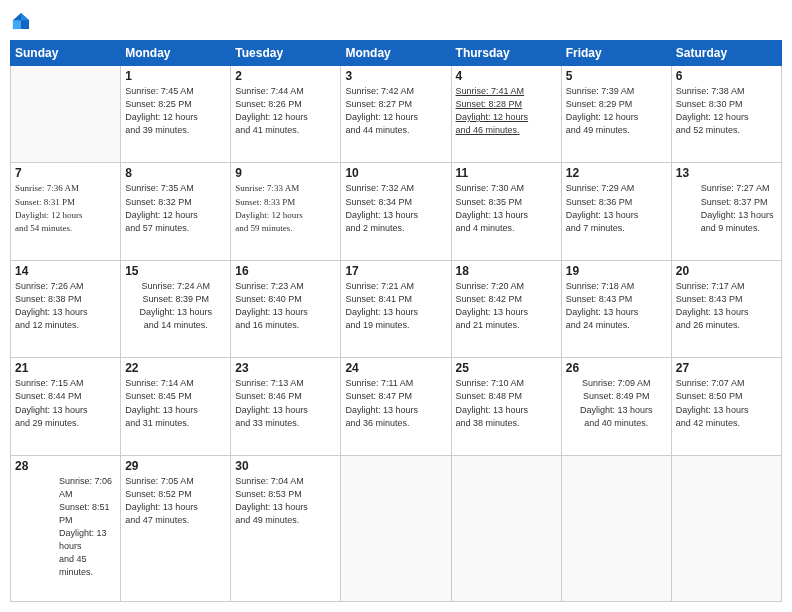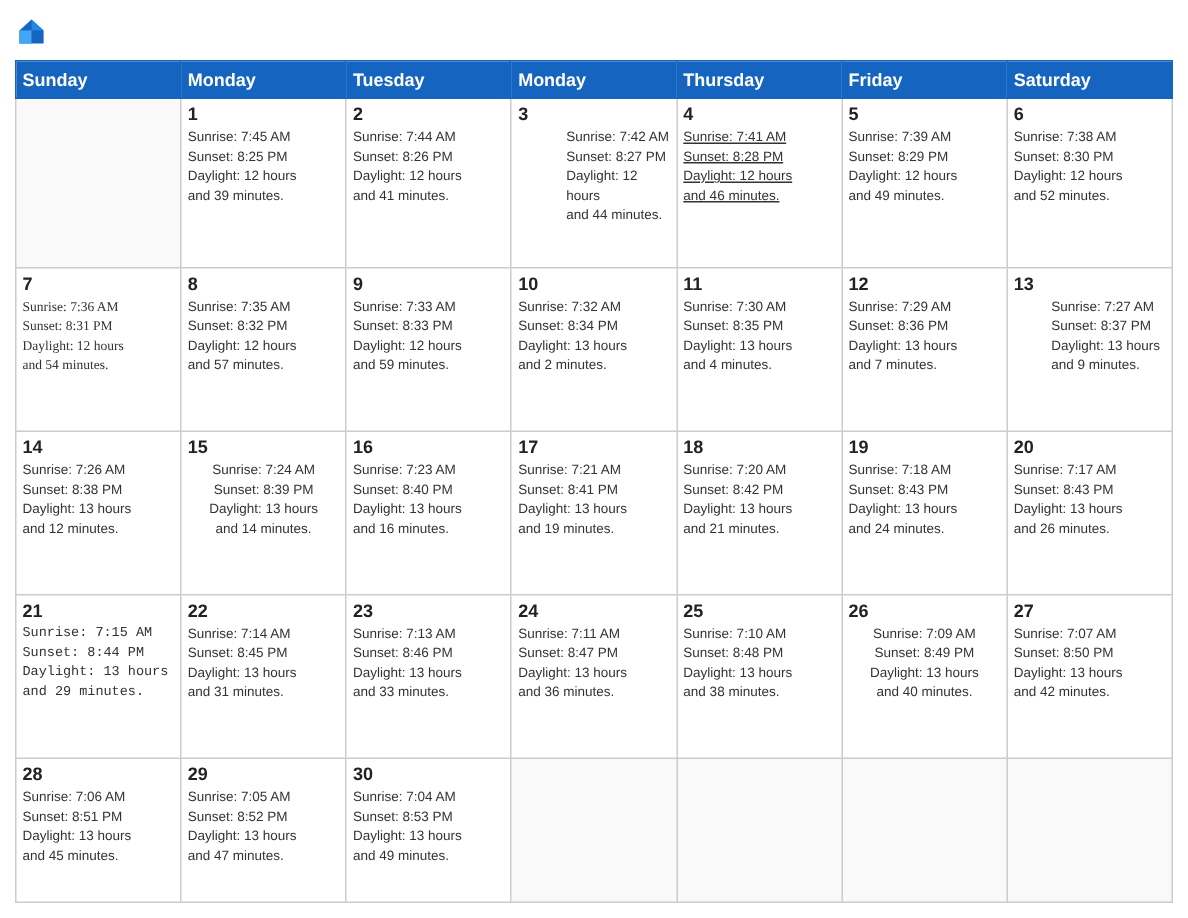--- a/index.html
+++ b/index.html
@@ -141,21 +141,21 @@
           </td>
           <td>
             <span class="day-num">2</span>
             <div class="day-info" style="white-space: pre-line;">Sunrise: 7:44 AM
 Sunset: 8:26 PM
 Daylight: 12 hours
 and 41 minutes.</div>
           </td>
           <td>
             <span class="day-num">3</span>
-            <div class="day-info" style="white-space: pre-line; margin-left: 32px;">Sunrise: 7:42 AM
+            <div class="day-info" style="white-space: pre-line;">Sunrise: 7:42 AM
 Sunset: 8:27 PM
 Daylight: 12 hours
 and 44 minutes.</div>
           </td>
           <td>
             <span class="day-num">4</span>
             <div class="day-info" style="white-space: pre-line; text-decoration: underline;">Sunrise: 7:41 AM
 Sunset: 8:28 PM
 Daylight: 12 hours
 and 46 minutes.</div>
@@ -185,21 +185,21 @@
           </td>
           <td>
             <span class="day-num">8</span>
             <div class="day-info" style="white-space: pre-line;">Sunrise: 7:35 AM
 Sunset: 8:32 PM
 Daylight: 12 hours
 and 57 minutes.</div>
           </td>
           <td>
             <span class="day-num">9</span>
-            <div class="day-info" style="white-space: pre-line;">Sunrise: 7:33 AM
+            <div class="day-info" style="white-space: pre-line; font-family: Liberation Serif, serif;">Sunrise: 7:33 AM
 Sunset: 8:33 PM
 Daylight: 12 hours
 and 59 minutes.</div>
           </td>
           <td>
             <span class="day-num">10</span>
             <div class="day-info" style="white-space: pre-line;">Sunrise: 7:32 AM
 Sunset: 8:34 PM
 Daylight: 13 hours
 and 2 minutes.</div>
@@ -273,21 +273,21 @@
             <span class="day-num">20</span>
             <div class="day-info" style="white-space: pre-line;">Sunrise: 7:17 AM
 Sunset: 8:43 PM
 Daylight: 13 hours
 and 26 minutes.</div>
           </td>
         </tr>
         <tr>
           <td>
             <span class="day-num">21</span>
-            <div class="day-info" style="white-space: pre-line; font-family: Liberation Mono, monospace;">Sunrise: 7:15 AM
+            <div class="day-info" style="white-space: pre-line;">Sunrise: 7:15 AM
 Sunset: 8:44 PM
 Daylight: 13 hours
 and 29 minutes.</div>
           </td>
           <td>
             <span class="day-num">22</span>
             <div class="day-info" style="white-space: pre-line;">Sunrise: 7:14 AM
 Sunset: 8:45 PM
 Daylight: 13 hours
 and 31 minutes.</div>
@@ -324,21 +324,21 @@
             <span class="day-num">27</span>
             <div class="day-info" style="white-space: pre-line;">Sunrise: 7:07 AM
 Sunset: 8:50 PM
 Daylight: 13 hours
 and 42 minutes.</div>
           </td>
         </tr>
         <tr>
           <td>
             <span class="day-num">28</span>
-            <div class="day-info" style="white-space: pre-line;">Sunrise: 7:06 AM
+            <div class="day-info" style="white-space: pre-line; margin-left: 44px;">Sunrise: 7:06 AM
 Sunset: 8:51 PM
 Daylight: 13 hours
 and 45 minutes.</div>
           </td>
           <td>
             <span class="day-num">29</span>
             <div class="day-info" style="white-space: pre-line;">Sunrise: 7:05 AM
 Sunset: 8:52 PM
 Daylight: 13 hours
 and 47 minutes.</div>

